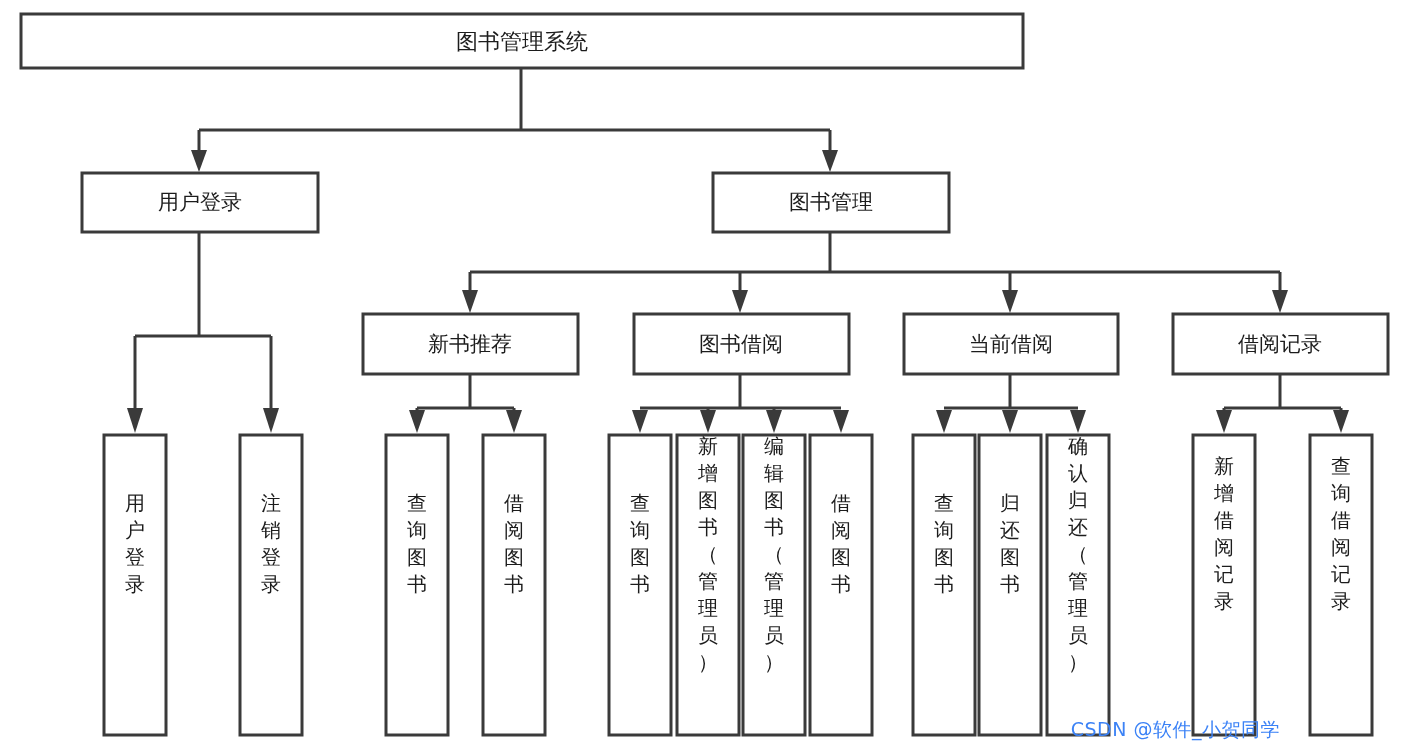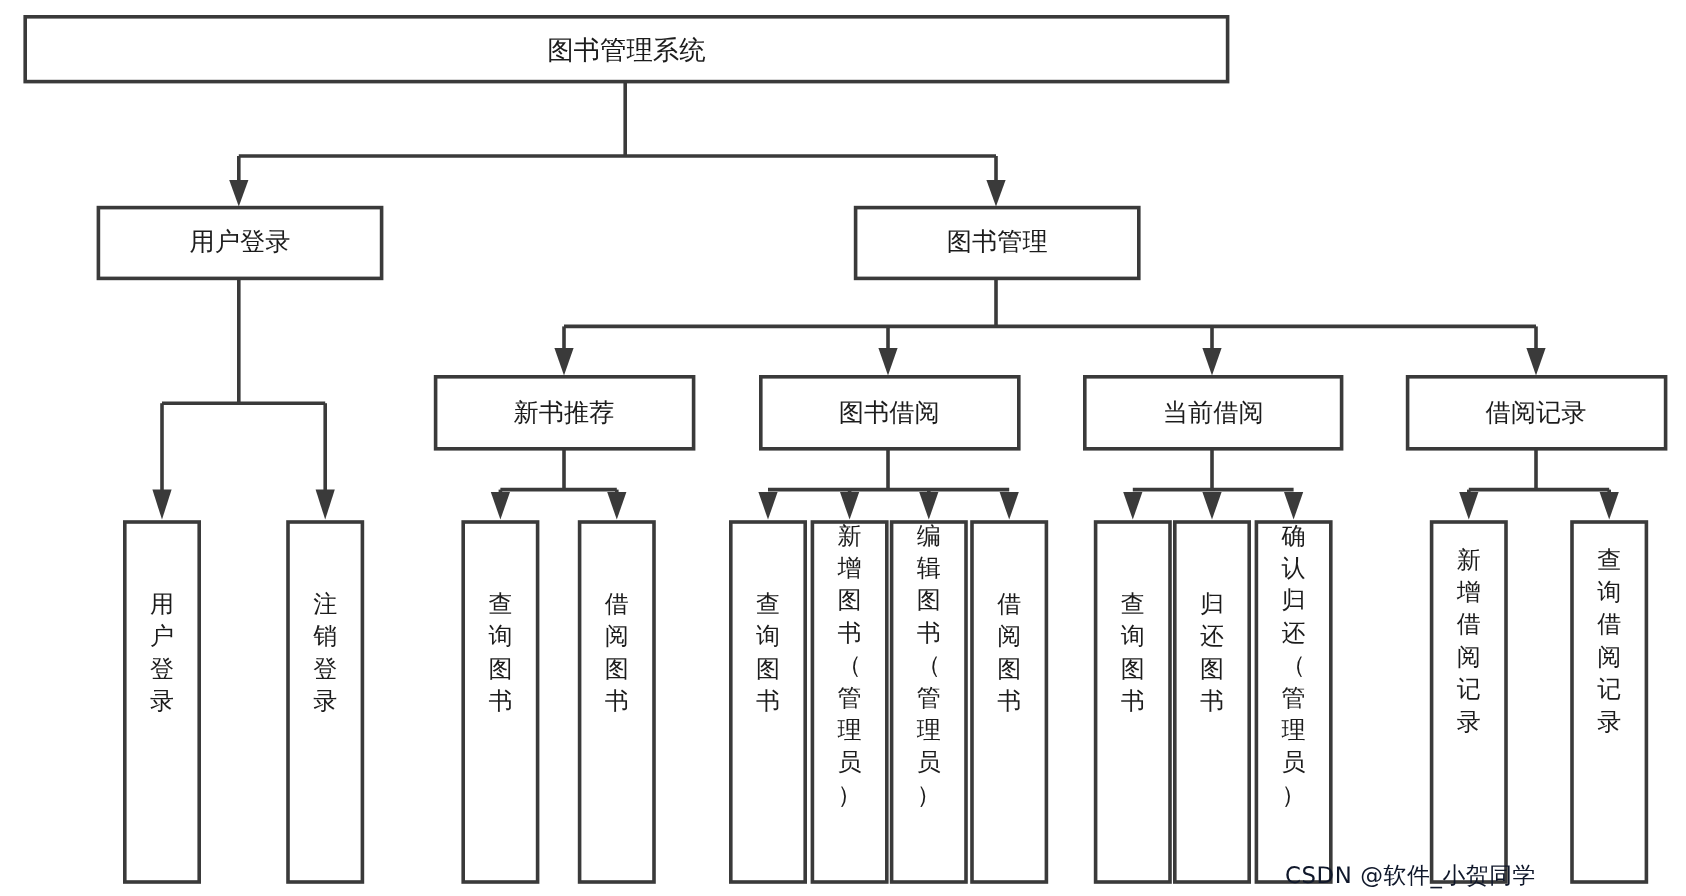--- a/index.html
+++ b/index.html
@@ -20,21 +20,21 @@
   }
   .node-label-top{font-size:22px;}
   .leaf-label{
     font-family:"DejaVu Sans","Liberation Sans",sans-serif;
     font-size:20px;fill:#1c1c1c;
     text-anchor:middle;
   }
   .watermark{
     position:absolute;right:8px;bottom:4px;
     font-family:"DejaVu Sans","Liberation Sans",sans-serif;
-    font-size:19px;color:#0f172a;white-space:nowrap;letter-spacing:0.5px;text-align:right;
+    font-size:19px;color:#3b82f6;white-space:nowrap;letter-spacing:0.5px;text-align:right;
   }
 </style>
 </head>
 <body>
 
 <div id="stage">
 
   <svg id="diagram" viewBox="0 0 1405 747">
 
     <g>

